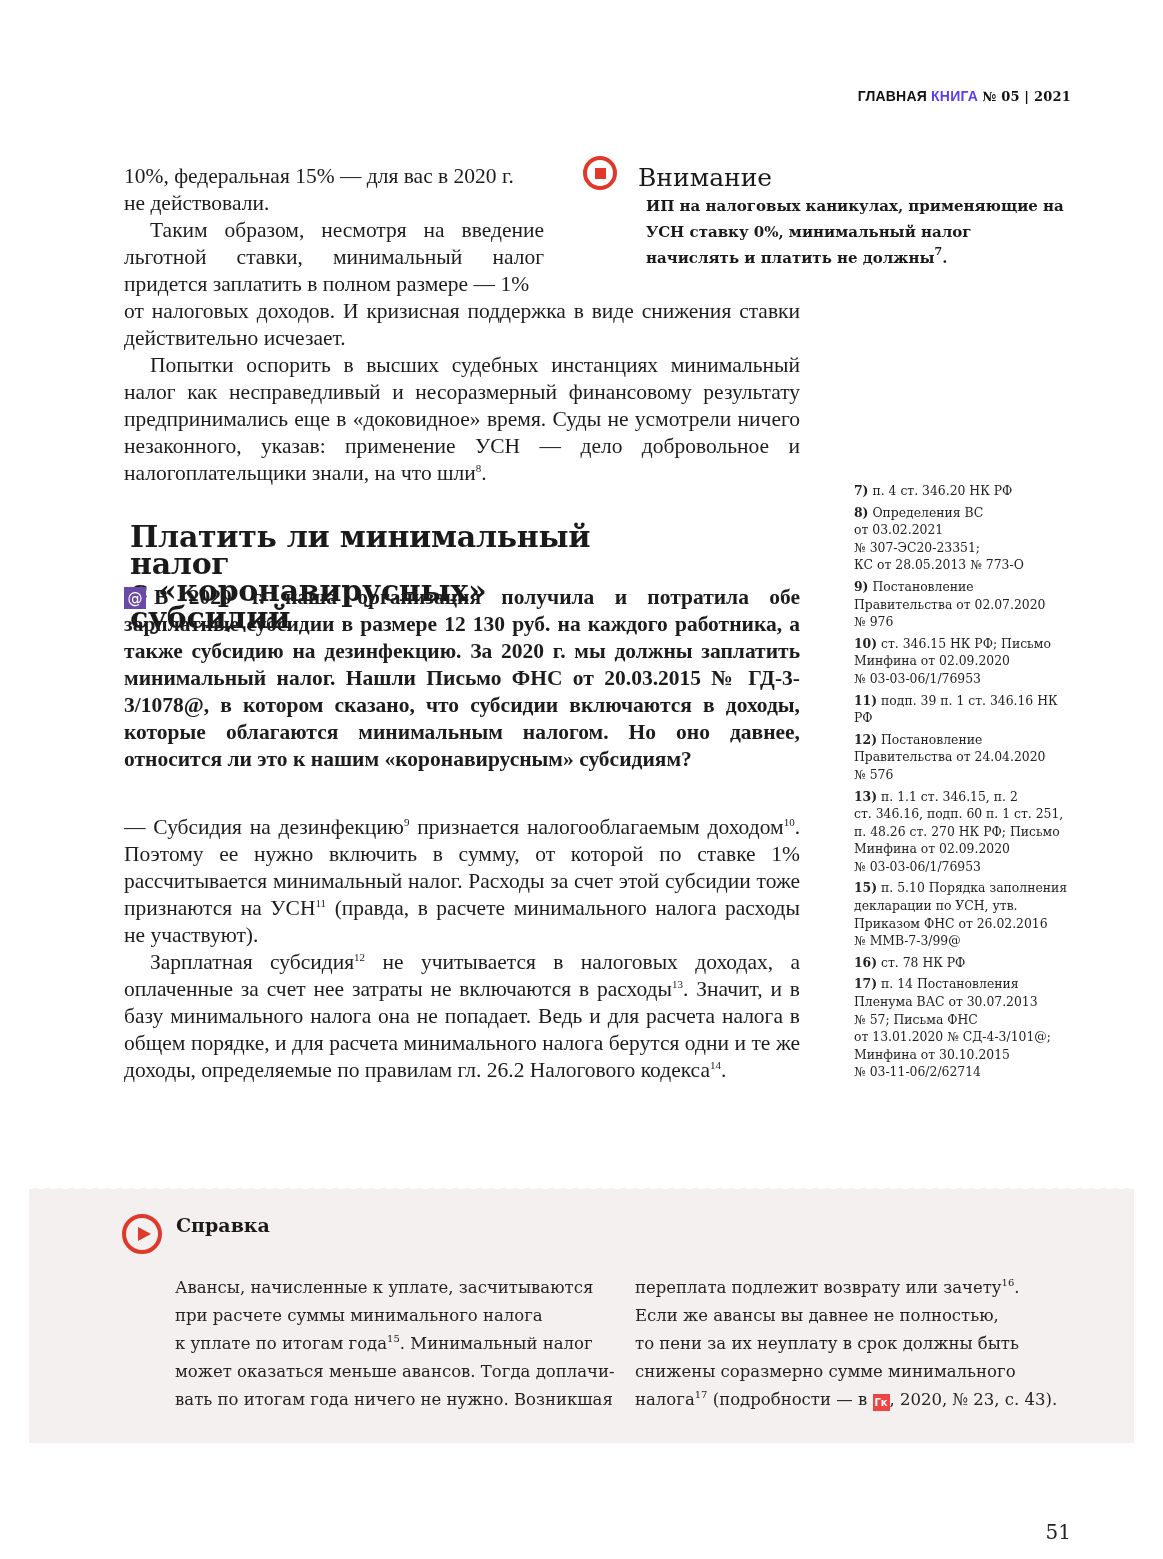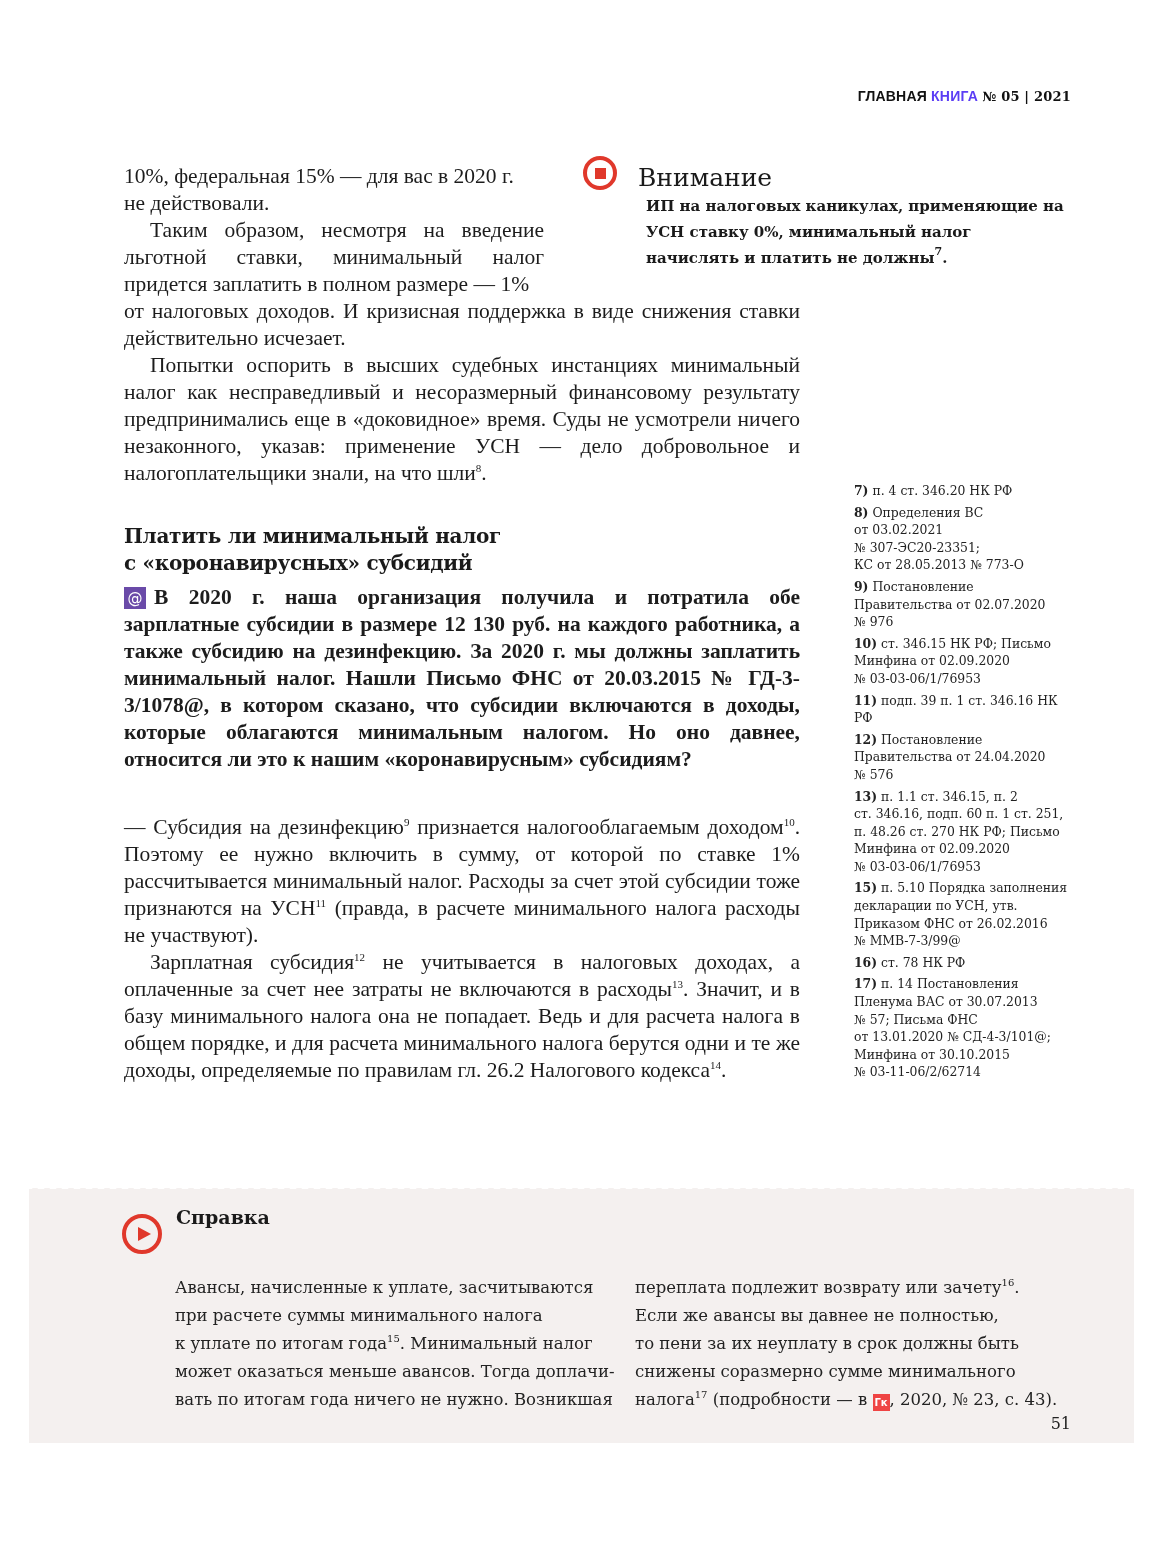--- a/index.html
+++ b/index.html
@@ -21,47 +21,47 @@
   .top-narrow { width: 420px; }
 
   
   .attention { position: absolute; left: 583px; top: 156px; width: 480px; }
   .attention .icon { position: absolute; left: 0; top: 0; width: 34px; height: 34px; border: 4px solid #e0382b; border-radius: 50%; box-sizing: border-box; }
   .attention .icon::after { content: ""; position: absolute; left: 8px; top: 8px; width: 11px; height: 11px; background: #e0382b; }
   .attention .title { position: absolute; left: 55px; top: 7px; font-family: "DejaVu Serif", serif; font-weight: normal; font-size: 25px; }
   .attention .text { position: absolute; left: 63px; top: 37px; width: 420px; font-family: "DejaVu Serif", serif; font-weight: bold; font-size: 15px; line-height: 26px; }
 
   
-  .section-title { position: absolute; left: 124px; top: 523px; width: 480px; font-family: "DejaVu Serif", serif; font-weight: bold; font-size: 20px; line-height: 27px; letter-spacing: -0.3px; }
+  .section-title { position: absolute; left: 130px; top: 523px; width: 480px; font-family: "DejaVu Serif", serif; font-weight: bold; font-size: 30px; line-height: 27px; letter-spacing: -0.3px; }
 
   
   .question { top: 562px; font-weight: bold; margin-top: 22px; }
   .q-icon { display: inline-block; width: 22px; height: 22px; background: #6a4aa8; color: #fff; font-family: "DejaVu Sans", sans-serif; font-size: 15px; line-height: 22px; text-align: center; vertical-align: 1px; margin-right: 8px; text-indent: 0; font-weight: normal; }
 
   .answer { top: 814px; }
 
   
   .footnotes { position: absolute; left: 854px; top: 482px; width: 222px; font-family: "DejaVu Serif", serif; font-size: 12.4px; line-height: 17.6px; color: #222; }
   .footnotes .fn { margin-bottom: 4px; }
   .footnotes .num { font-weight: bold; }
 
   
   .ref-box { position: absolute; left: 29px; top: 1189px; width: 1105px; height: 254px; background: #f4f0ef; }
   .ref-box .zigzag { position: absolute; left: 0; top: -4px; width: 100%; height: 8px;
     background: radial-gradient(circle at 6px 8px, #f4f0ef 5px, transparent 5.5px); background-size: 12px 8px; background-repeat: repeat-x; }
   .ref-icon { position: absolute; left: 93px; top: 25px; width: 40px; height: 40px; border: 4px solid #e0382b; border-radius: 50%; box-sizing: border-box; }
   .ref-icon::after { content: ""; position: absolute; left: 12px; top: 8.5px; width: 0; height: 0; border-left: 13px solid #e0382b; border-top: 7.5px solid transparent; border-bottom: 7.5px solid transparent; }
-  .ref-title { position: absolute; left: 147px; top: 17px; font-family: "DejaVu Serif", serif; font-weight: bold; font-size: 19px; }
+  .ref-title { position: absolute; left: 147px; top: 25px; font-family: "DejaVu Serif", serif; font-weight: bold; font-size: 19px; }
   .ref-col { position: absolute; top: 85px; width: 440px; font-family: "DejaVu Serif", serif; font-size: 16.5px; line-height: 28px; color: #222; white-space: nowrap; }
   .ref-col.left { left: 146px; }
   .ref-col.right { left: 606px; }
   .ref-col sup { font-size: 10px; vertical-align: 7px; }
   .gk-icon { display: inline-block; width: 17px; height: 17px; background: #ef4444; color: #fff; font-family: "DejaVu Sans", sans-serif; font-weight: bold; font-size: 10px; line-height: 17px; text-align: center; vertical-align: -1px; }
 
-  .page-number { position: absolute; right: 92px; top: 1414px; font-family: "DejaVu Serif", serif; font-size: 16px; color: #222; }
+  .page-number { position: absolute; right: 92px; top: 1520px; font-family: "DejaVu Serif", serif; font-size: 20px; color: #222; }
 </style>
 </head>
 <body>
 
 <div class="running-head">
   <span class="brand1">ГЛАВНАЯ</span>
   <span class="brand2">КНИГА</span>
   <span class="issue">№ 05 | 2021</span>
 </div>
 

